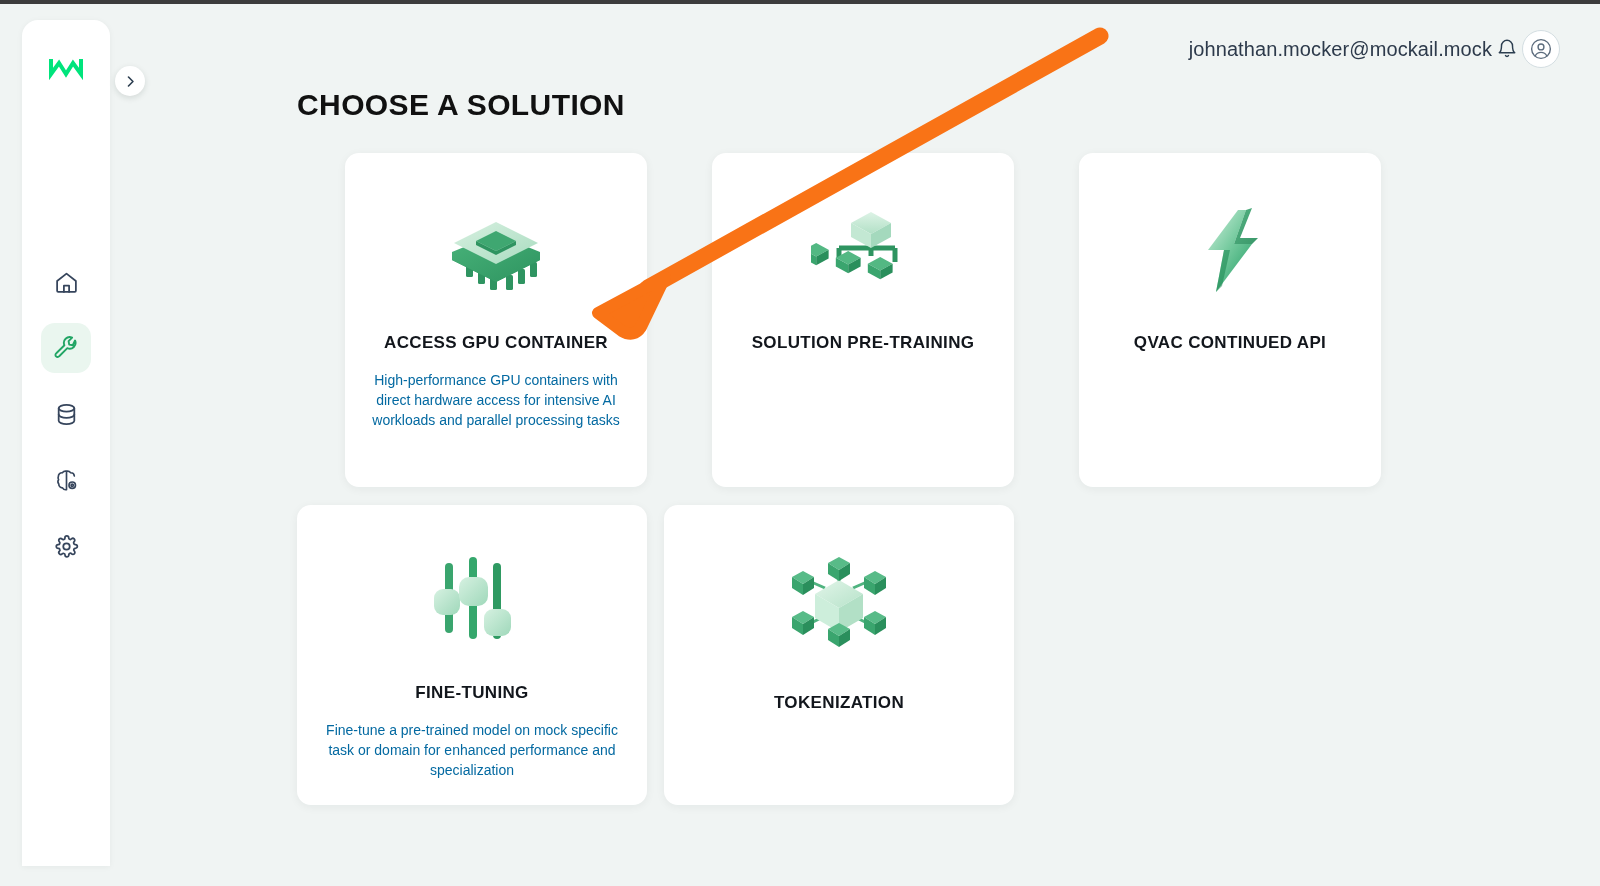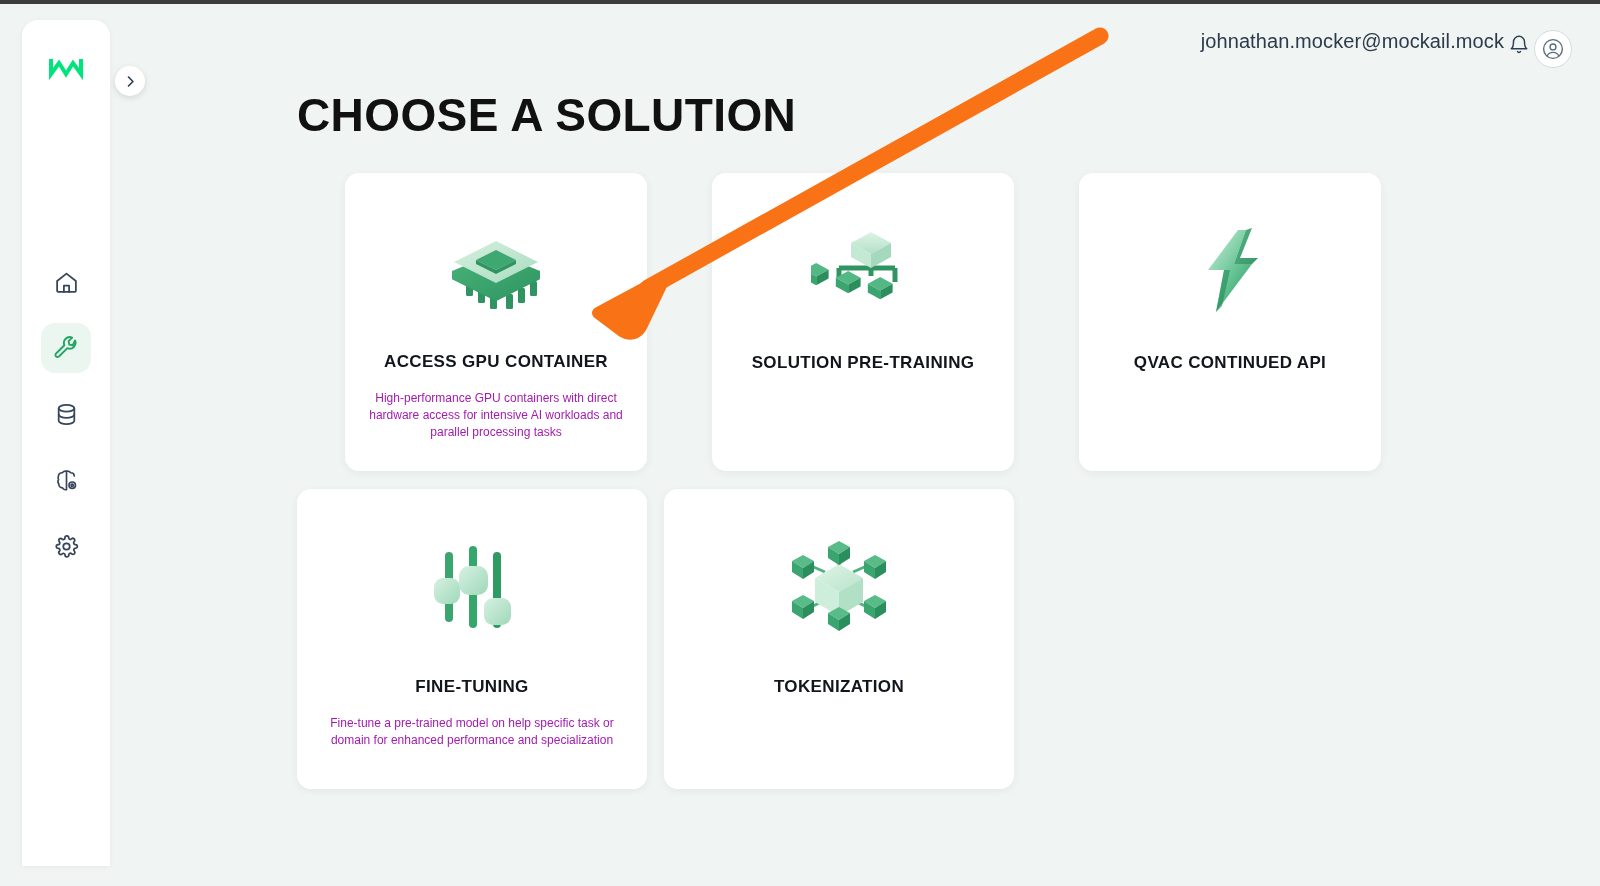--- a/index.html
+++ b/index.html
@@ -48,22 +48,22 @@
   }
   .nav-item {
     width:50px; height:50px; border-radius:14px;
     display:flex; align-items:center; justify-content:center;
     cursor:pointer;
   }
   .nav-item.active { background:#eaf6ef; }
 
   
   .header {
-    position:absolute; right:28px; top:30px;
-    display:flex; align-items:flex-start; 
+    position:absolute; right:40px; top:30px;
+    display:flex; align-items:center; 
   }
   .user-email {
     font-size:20px; color:#2d3a4b; letter-spacing:0.1px;
   }
   .bell-btn {
     width:30px; height:30px;
     display:flex; align-items:center; justify-content:center;
     cursor:pointer;
   }
   .avatar {
@@ -71,51 +71,51 @@
     border:1.6px solid #d4dee2;
     display:flex; align-items:center; justify-content:center;
     background:#ffffff; cursor:pointer;
   }
 
   
   .main {
     position:absolute; left:297px; top:88px;
   }
   .page-title {
-    font-size:46px; font-weight:bold; color:#111111;
+    font-size:30px; font-weight:bold; color:#111111;
     letter-spacing:0.4px;
     margin-bottom:31px;
   }
   .card-grid {
     display:grid;
     grid-template-columns:repeat(3, 350px);
     gap:18px 17px;
   }
   .card {
     background:#ffffff;
     border-radius:14px;
     box-shadow:0 2px 10px rgba(16,40,34,0.055);
     padding:26px 24px 30px;
     display:flex; flex-direction:column; align-items:center;
     cursor:pointer;
   }
-  .card.row1 { height:298px;margin-left:48px; }
+  .card.row1 { height:334px;margin-left:48px; }
   .card.row2 { height:300px; }
   .card-icon {
     height:110px; width:110px;
     display:flex; align-items:center; justify-content:center;
     margin-top:18px;
   }
   .card-title {
     font-size:17px; font-weight:bold; color:#12161c;
     letter-spacing:0.35px; text-align:center;
     margin-top:26px;
   }
   .card-desc {
-    font-size:12px; line-height:1.42; color:#a21caf;
+    font-size:14px; line-height:1.42; color:#0369a1;
     text-align:center; margin-top:18px;
   }
   .card.row2 .card-title { margin-top:34px; }
 
   
   .annot-arrow {
     position:absolute; left:0; top:0;
     width:1600px; height:886px;
     pointer-events:none;
   }
@@ -324,21 +324,21 @@
             <rect x="25" y="14" width="8" height="70" rx="4" fill="#3aa56e"></rect>
             <rect x="49" y="8" width="8" height="82" rx="4" fill="#35a76c"></rect>
             <rect x="73" y="14" width="8" height="76" rx="4" fill="#2f9a62"></rect>
 
             <rect x="14" y="40" width="26" height="26" rx="9" fill="url(#g4k)"></rect>
             <rect x="39" y="28" width="29" height="29" rx="10" fill="url(#g4k)"></rect>
             <rect x="64" y="60" width="27" height="27" rx="9" fill="url(#g4k)"></rect>
           </svg>
         </div>
         <div class="card-title">FINE-TUNING</div>
-        <div class="card-desc">Fine-tune a pre-trained model on help specific task or domain for enhanced performance and specialization</div>
+        <div class="card-desc">Fine-tune a pre-trained model on mock specific task or domain for enhanced performance and specialization</div>
       </div>
 
       <div class="card row2">
         <div class="card-icon">
           <svg width="104" height="100" viewBox="0 0 104 100">
             <defs>
               <linearGradient id="g5c" x1="0" y1="0" x2="1" y2="1">
                 <stop offset="0" stop-color="#e2f5e9"></stop>
                   <stop offset="1" stop-color="#b6e2c9"></stop>
               </linearGradient>

